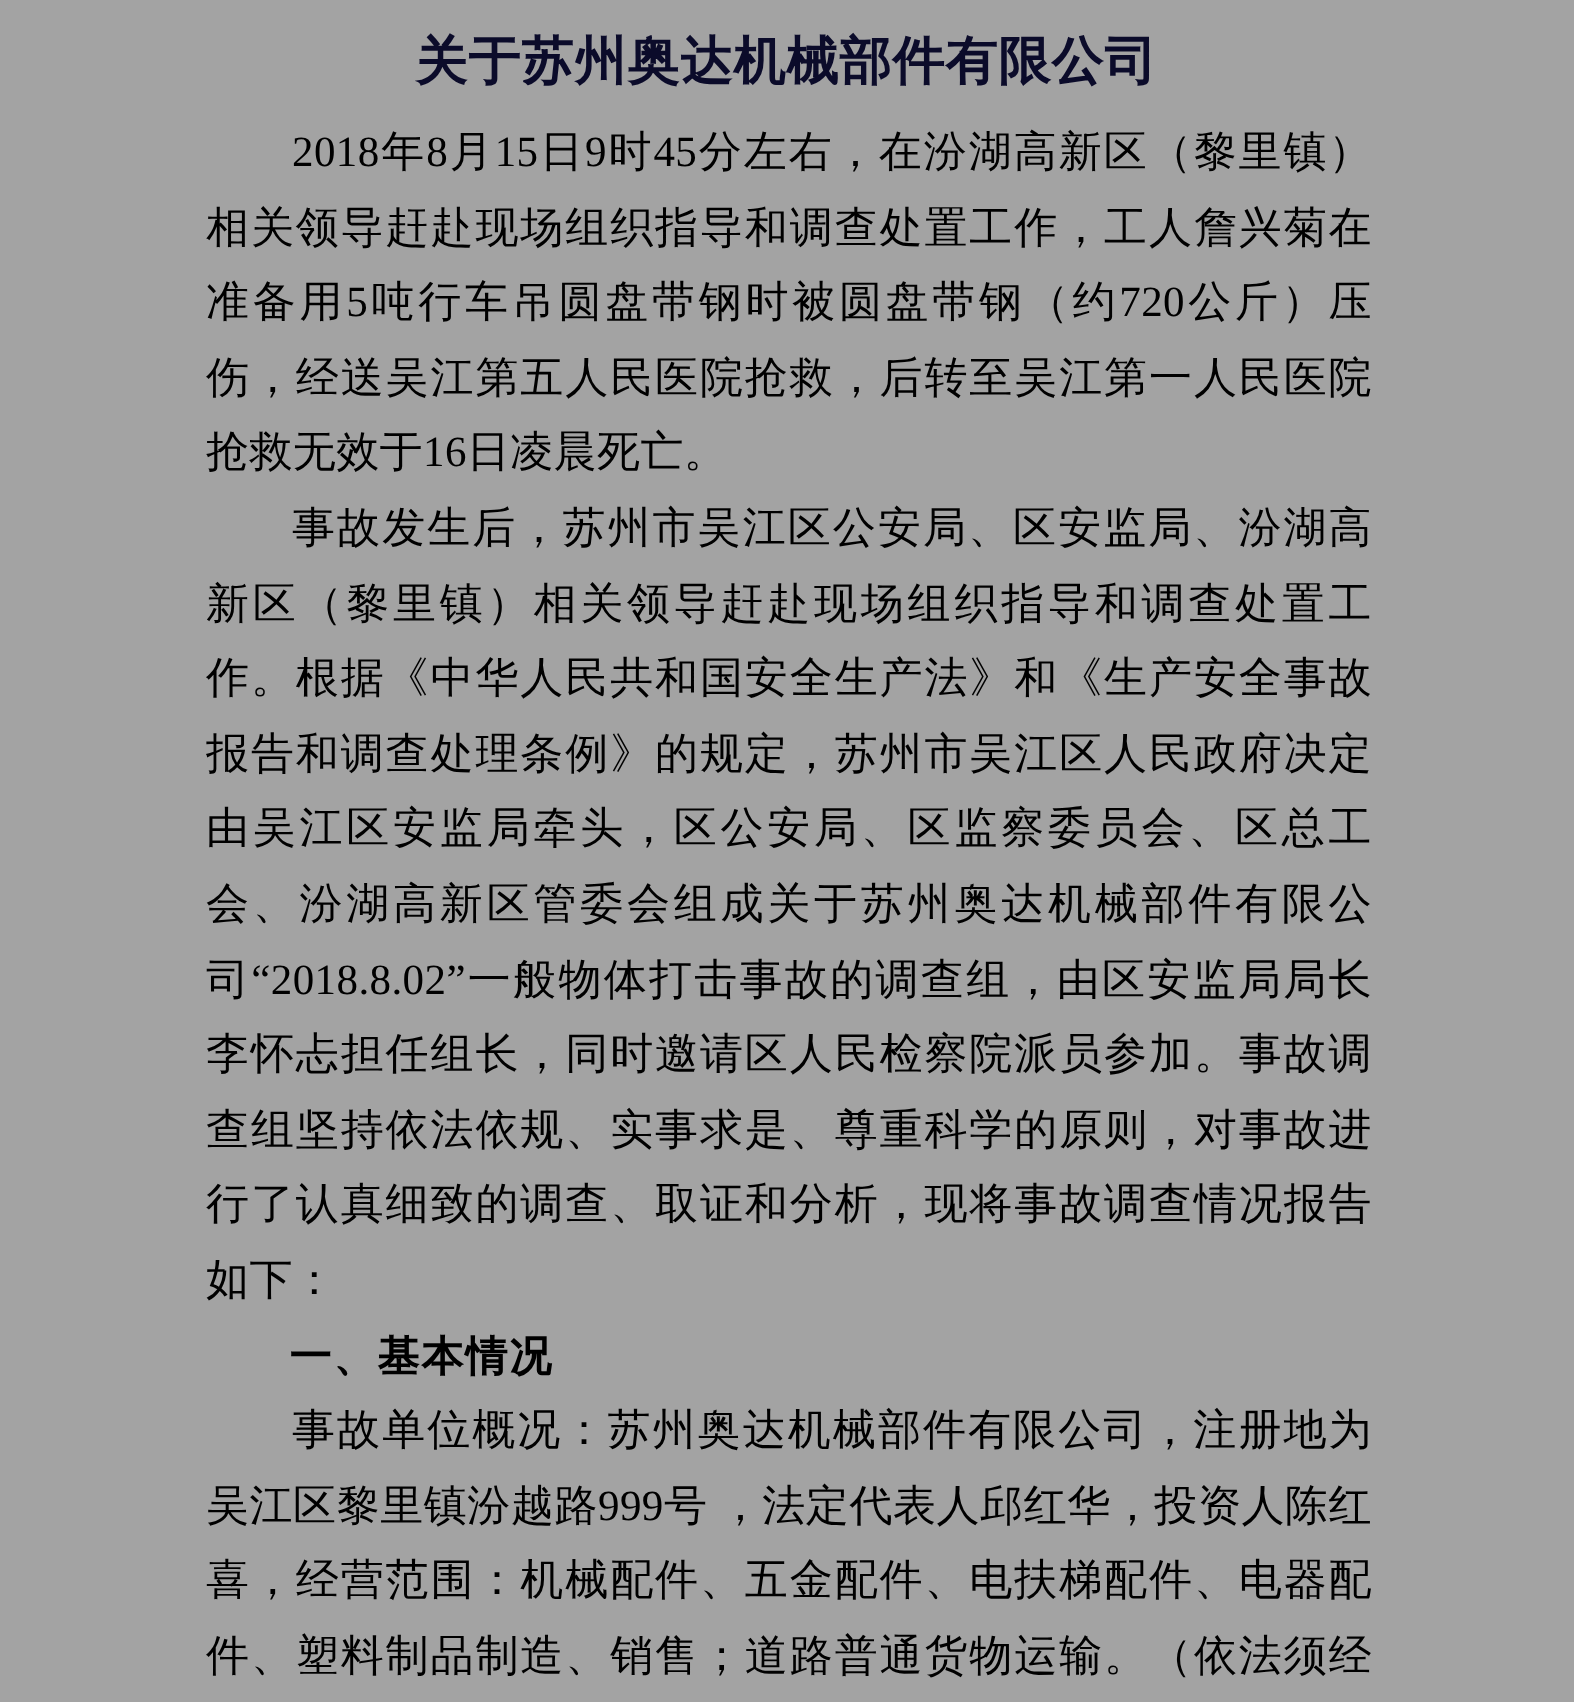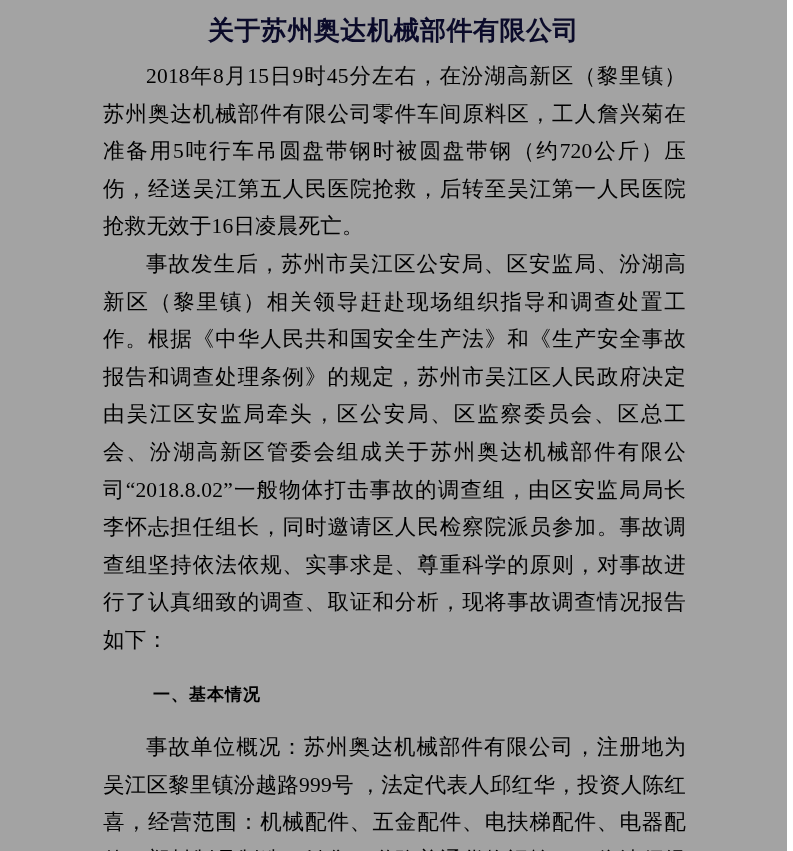--- a/index.html
+++ b/index.html
@@ -54,41 +54,41 @@
     line-height: 37.6px;
     text-align: justify;
     text-justify: inter-ideograph;
     text-indent: 2em;
     letter-spacing: 0.2px;
     word-break: break-all;
     font-family: "Liberation Serif", "DejaVu Serif", serif;
   }
 
   p.heading {
-    margin: 16px;
-    font-size: 17px;
+    margin: 0;
+    font-size: 21px;
     line-height: 37.6px;
     text-indent: 2em;
     font-weight: bold;
     letter-spacing: 1px;
     font-family: "Liberation Serif", "DejaVu Serif", serif;
   }
 </style>
 </head>
 <body>
 
 <div class="page">
 
   <div class="doc-title">
     <span class="title-line title-line-1">关于苏州奥达机械部件有限公司</span>
   </div>
 
   <div class="body-area">
 
-    <p class="para">2018年8月15日9时45分左右，在汾湖高新区（黎里镇）苏州奥达机械部件有限公司零件车间原料区，工人詹兴菊在准备用5吨行车吊圆盘带钢时被圆盘带钢（约720公斤）压伤，经送吴江第五人民医院抢救，后转至吴江第一人民医院抢救无效于16日凌晨死亡。</p>
+    <p class="para">2018年8月15日9时45分左右，在汾湖高新区（黎里镇）相关领导赶赴现场组织指导和调查处置工作，工人詹兴菊在准备用5吨行车吊圆盘带钢时被圆盘带钢（约720公斤）压伤，经送吴江第五人民医院抢救，后转至吴江第一人民医院抢救无效于16日凌晨死亡。</p>
 
     <p class="para">事故发生后，苏州市吴江区公安局、区安监局、汾湖高新区（黎里镇）相关领导赶赴现场组织指导和调查处置工作。根据《中华人民共和国安全生产法》和《生产安全事故报告和调查处理条例》的规定，苏州市吴江区人民政府决定由吴江区安监局牵头，区公安局、区监察委员会、区总工会、汾湖高新区管委会组成关于苏州奥达机械部件有限公司“2018.8.02”一般物体打击事故的调查组，由区安监局局长李怀忐担任组长，同时邀请区人民检察院派员参加。事故调查组坚持依法依规、实事求是、尊重科学的原则，对事故进行了认真细致的调查、取证和分析，现将事故调查情况报告如下：</p>
 
     <p class="heading">一、基本情况</p>
 
     <p class="para">事故单位概况：苏州奥达机械部件有限公司，注册地为吴江区黎里镇汾越路999号 ，法定代表人邱红华，投资人陈红喜，经营范围：机械配件、五金配件、电扶梯配件、电器配件、塑料制品制造、销售；道路普通货物运输。（依法须经批准的项目，经相</p>
 
   </div>
 
 </div>

